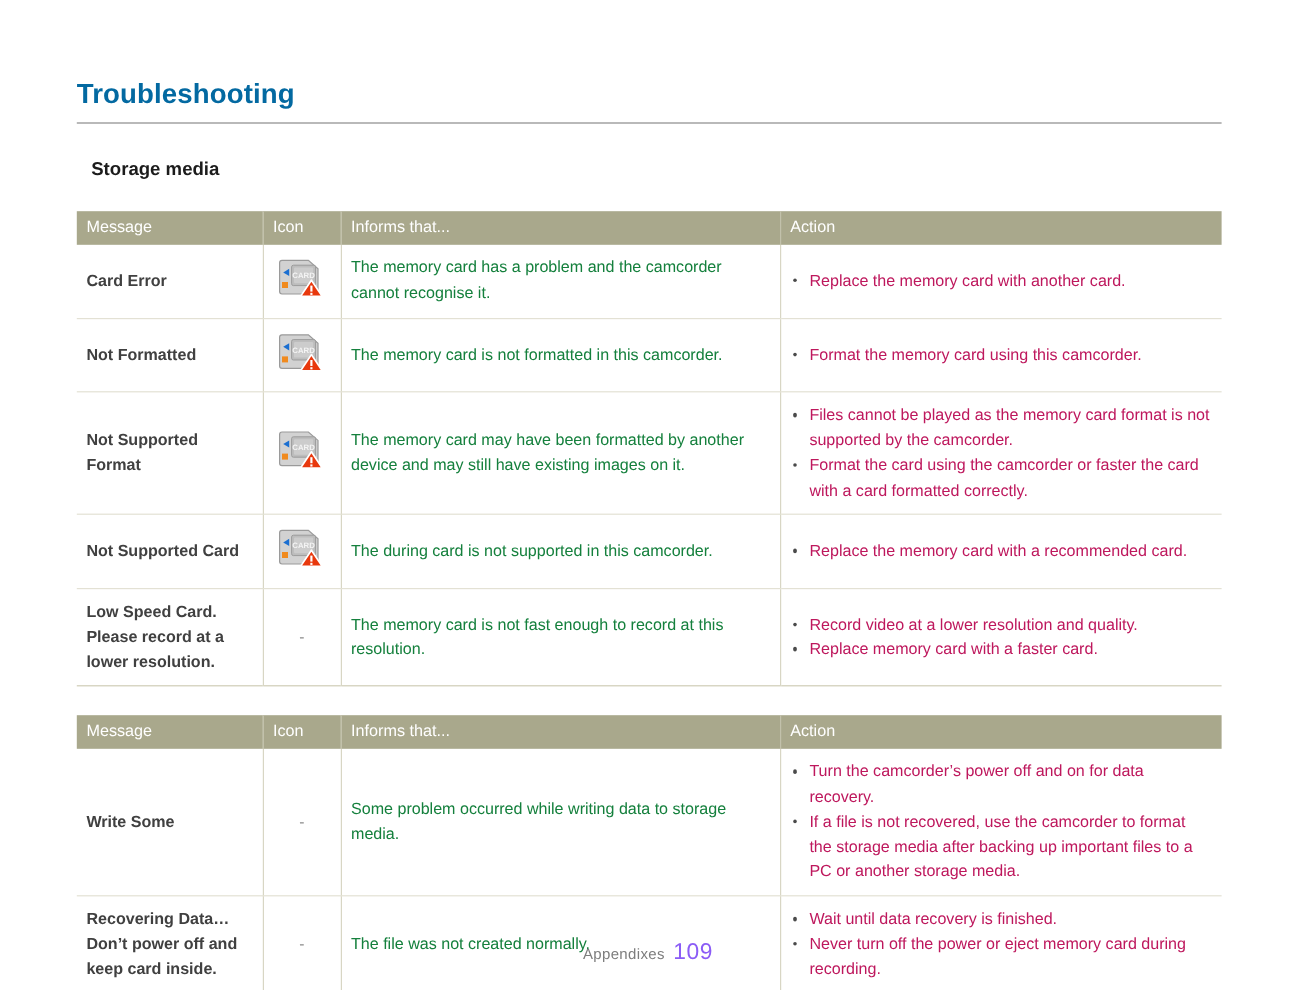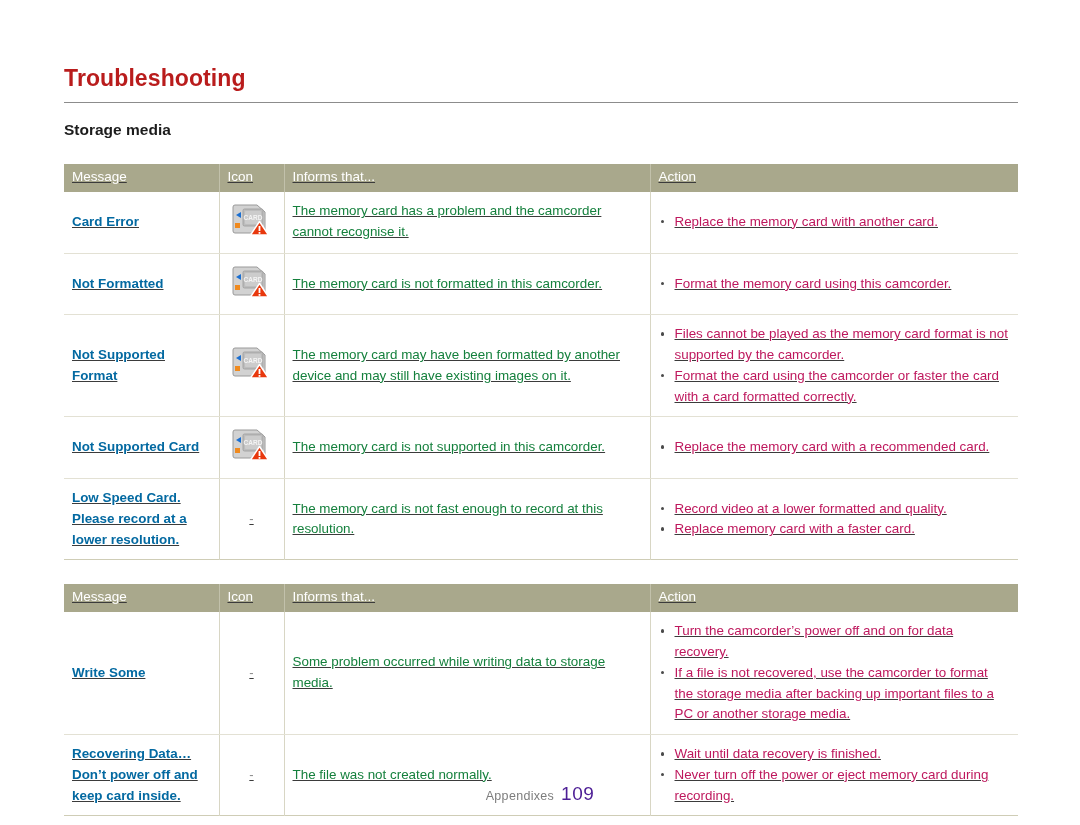--- a/index.html
+++ b/index.html
@@ -26,50 +26,49 @@
     position: absolute;
     left: 64px;
     top: 0;
     width: 954px;
   }
 
   
   .chapter-title {
     font-size: 23px;
     font-weight: bold;
-    color: #b91c1c;
+    color: #0369a1;
     letter-spacing: .1px;
     margin: 0;
     padding-top: 66px;
     line-height: 1.1;
   }
   .title-rule {
     margin-top: 11px;
     border-bottom: 1.4px solid #8c8c8c;
     width: 954px;
   }
 
   
   .section-heading {
     font-size: 15.5px;
     font-weight: bold;
     color: #1c1c1c;
-    margin: 0;
+    margin: 12px;
     line-height: 1.2;
   }
   .sec1-heading { padding-top: 18px; }
   .sec2-heading { padding-top: 23px; }
 
   
   table.msg-table {
     border-collapse: collapse;
     width: 954px;
     margin-top: 24px;
     table-layout: fixed;
-    text-decoration: underline;
   }
   table.msg-table col.c-msg   { width: 155px; }
   table.msg-table col.c-icon  { width: 65px;  }
   table.msg-table col.c-info  { width: 366px; }
   table.msg-table col.c-act   { width: 368px; }
 
   table.msg-table thead th {
     background: #a9a88c;
     color: #ffffff;
     font-size: 13.5px;
@@ -90,21 +89,21 @@
     font-size: 13.4px;
     line-height: 1.55;
   }
   table.msg-table tbody td:last-child { border-right: none; }
   table.msg-table tbody tr:last-child td { border-bottom: none; }
 
   table.msg-table { border-bottom: 1.6px solid #cfcdb6; }
 
   td.cell-msg {
     font-weight: bold;
-    color: #0369a1;
+    color: #404040;
     padding-left: 6px;
   }
   td.cell-icon {
     text-align: center;
     padding: 6px 4px;
   }
   td.cell-info {
     color: #15803d;
     padding-left: 13px;
     padding-right: 14px;
@@ -158,21 +157,21 @@
     white-space: nowrap;
   }
   .footer .appendixes {
     font-size: 12.5px;
     color: #7d7d7d;
     letter-spacing: .3px;
     text-align: right;
   }
   .footer .pagenum {
     font-size: 19px;
-    color: #4c1d95;
+    color: #8b5cf6;
     margin-left: 7px;
     letter-spacing: .5px;
   }
 </style>
 </head>
 <body>
 
 <div class="page">
   <div class="content">
 
@@ -284,37 +283,37 @@
                 <rect x="15" y="10" width="16" height="13" rx="1" fill="#cccccc"></rect>
                 <text x="23" y="19" font-family="'Liberation Sans',sans-serif" font-size="6.5" fill="#f4f4f4" text-anchor="middle" font-weight="bold">CARD</text>
                 <path d="M6 14 l5 -3 v6 z" fill="#1b6fd1"></path>
                 <rect x="5" y="22" width="5" height="5" fill="#f08a1e"></rect>
                 <path d="M29.5 20.5 L38.5 34 H20.5 Z" fill="#e8380d" stroke="#ffffff" stroke-width="1.4" stroke-linejoin="round"></path>
                 <rect x="28.6" y="25" width="1.8" height="5" fill="#ffffff"></rect>
                 <rect x="28.6" y="31" width="1.8" height="1.8" fill="#ffffff"></rect>
               </svg>
             </span>
           </td>
-          <td class="cell-info">The memory card is not supported in this camcorder.</td>
+          <td class="cell-info">The during card is not supported in this camcorder.</td>
           <td class="cell-act">
             <ul class="bullets">
               <li>Replace the memory card with a recommended card.</li>
             </ul>
           </td>
         </tr>
 
         <tr>
           <td class="cell-msg">Low Speed Card. Please record at a lower resolution.</td>
           <td class="cell-icon">
             <span class="dash">-</span>
           </td>
           <td class="cell-info">The memory card is not fast enough to record at this resolution.</td>
           <td class="cell-act">
             <ul class="bullets">
-              <li>Record video at a lower formatted and quality.</li>
+              <li>Record video at a lower resolution and quality.</li>
               <li>Replace memory card with a faster card.</li>
             </ul>
           </td>
         </tr>
       </tbody>
     </table>
 
 
     <table class="msg-table">
       <colgroup>

